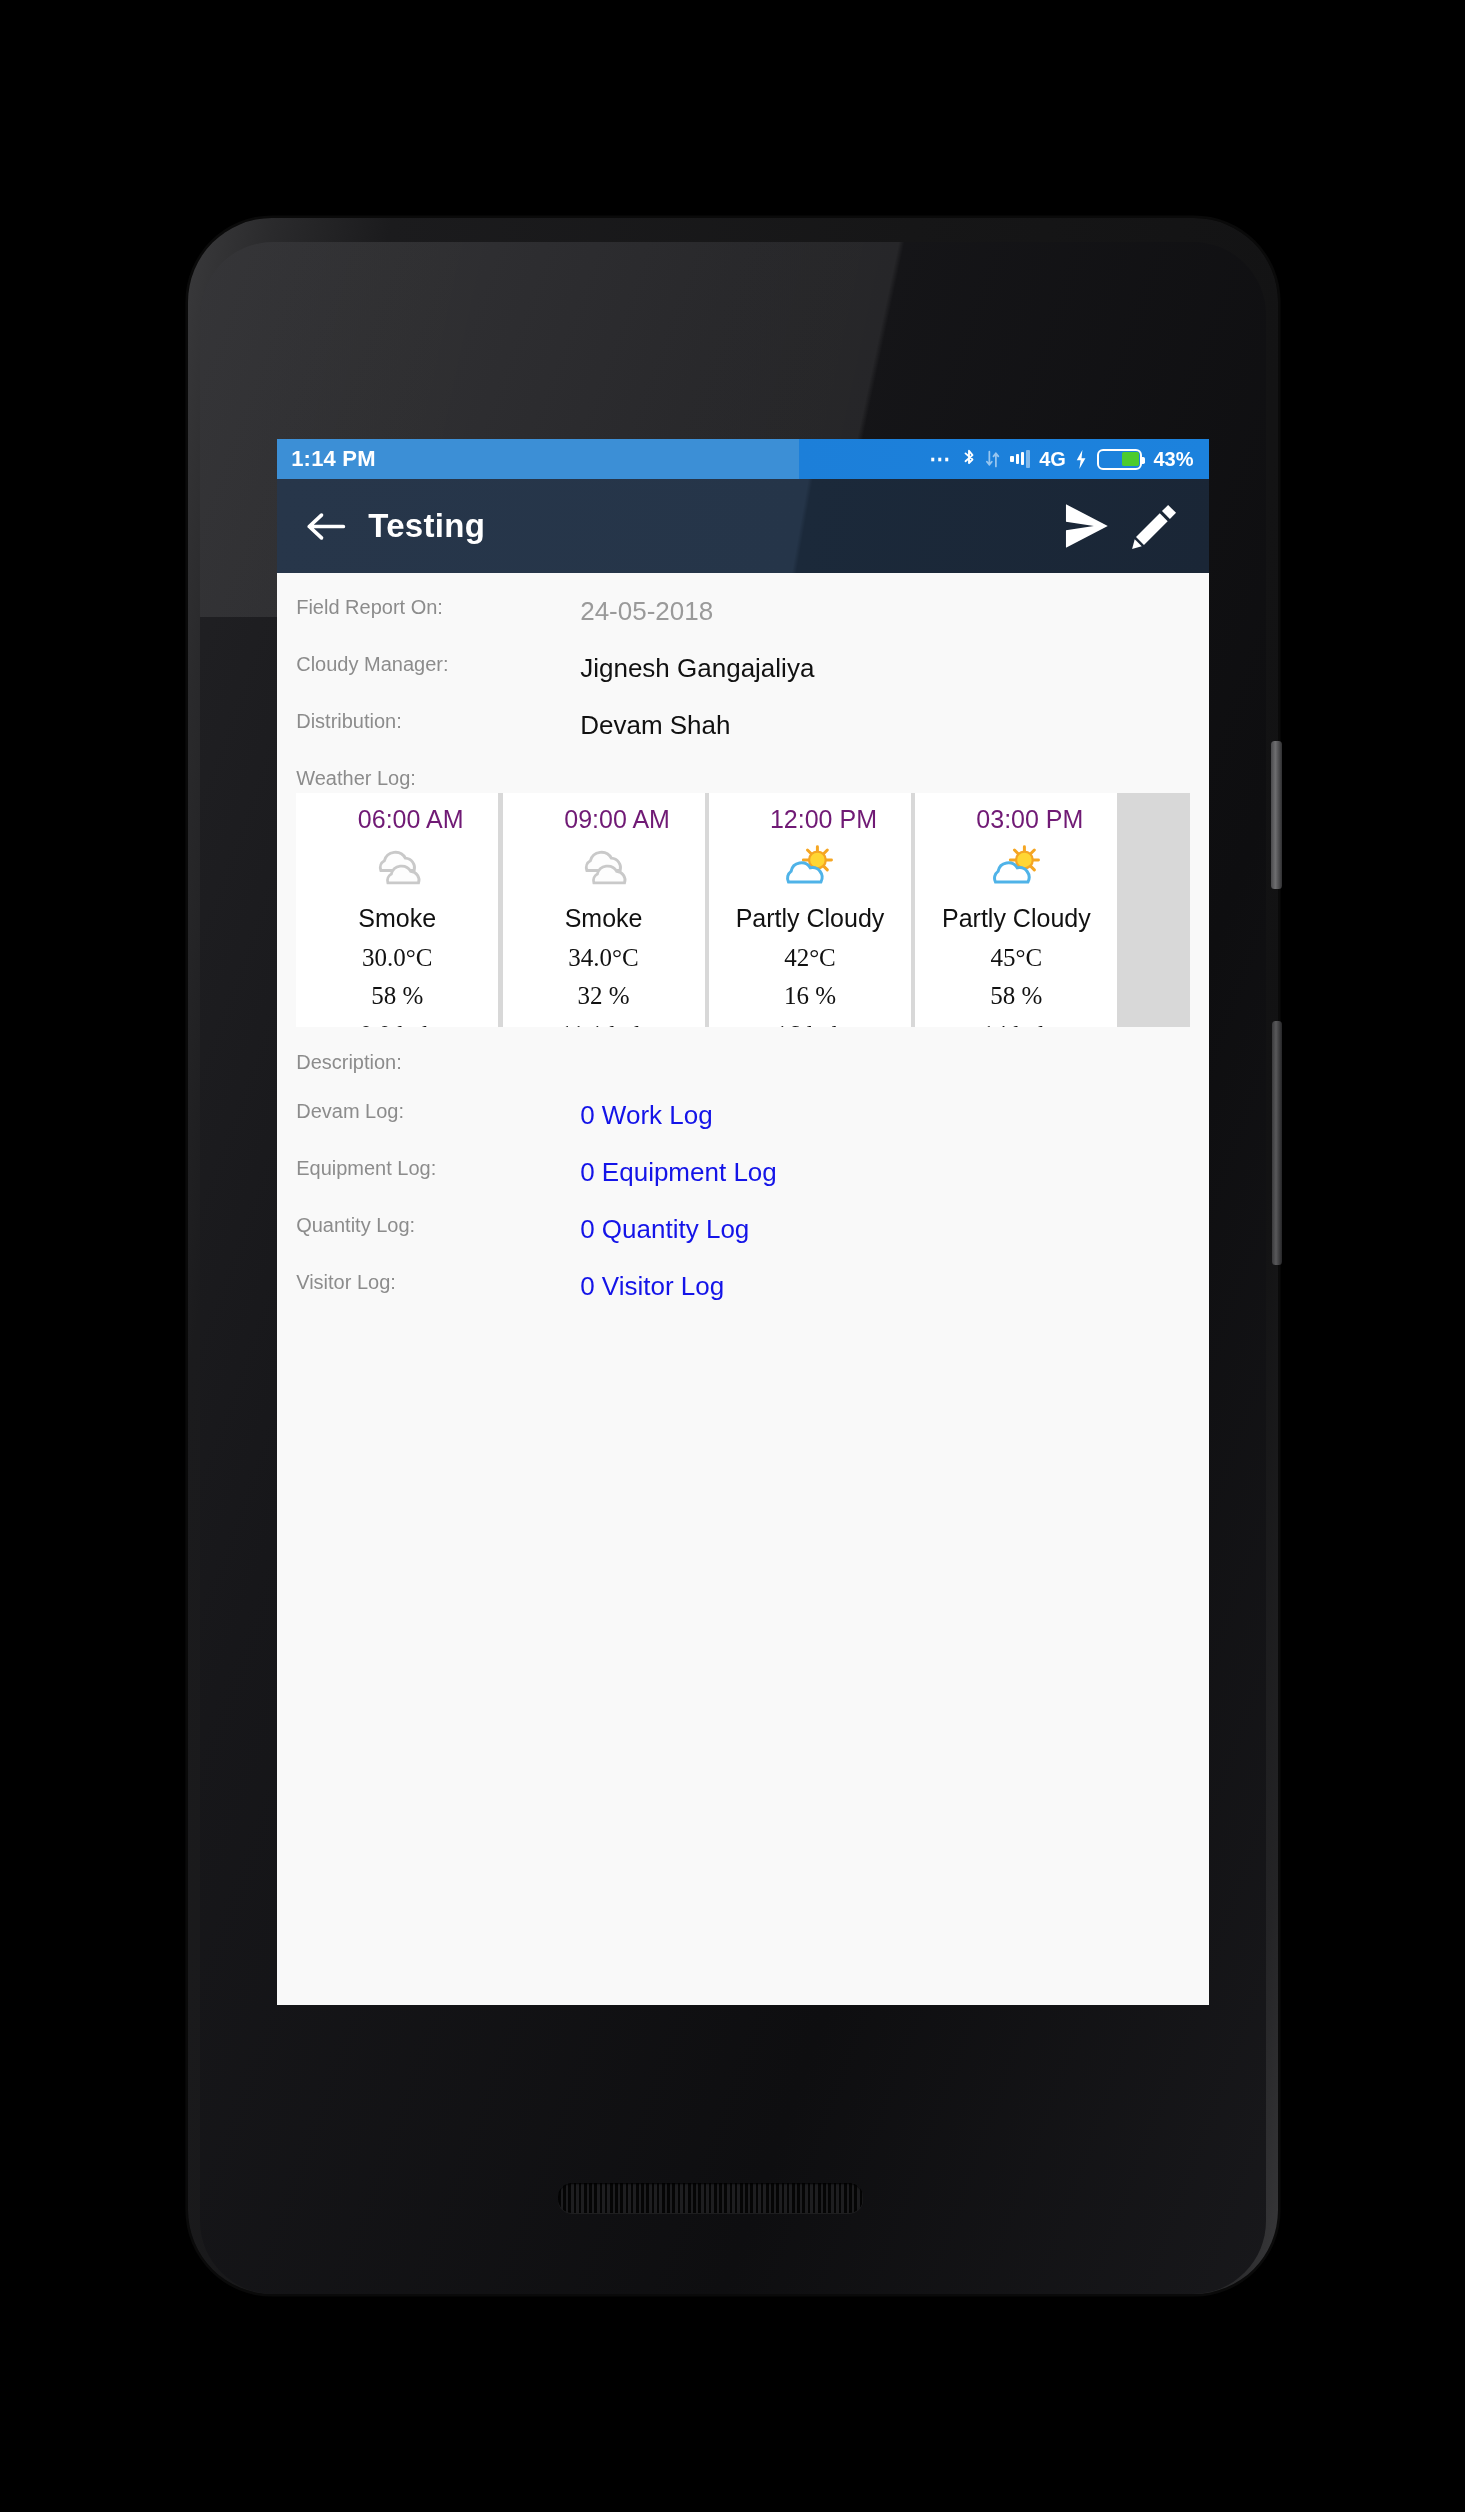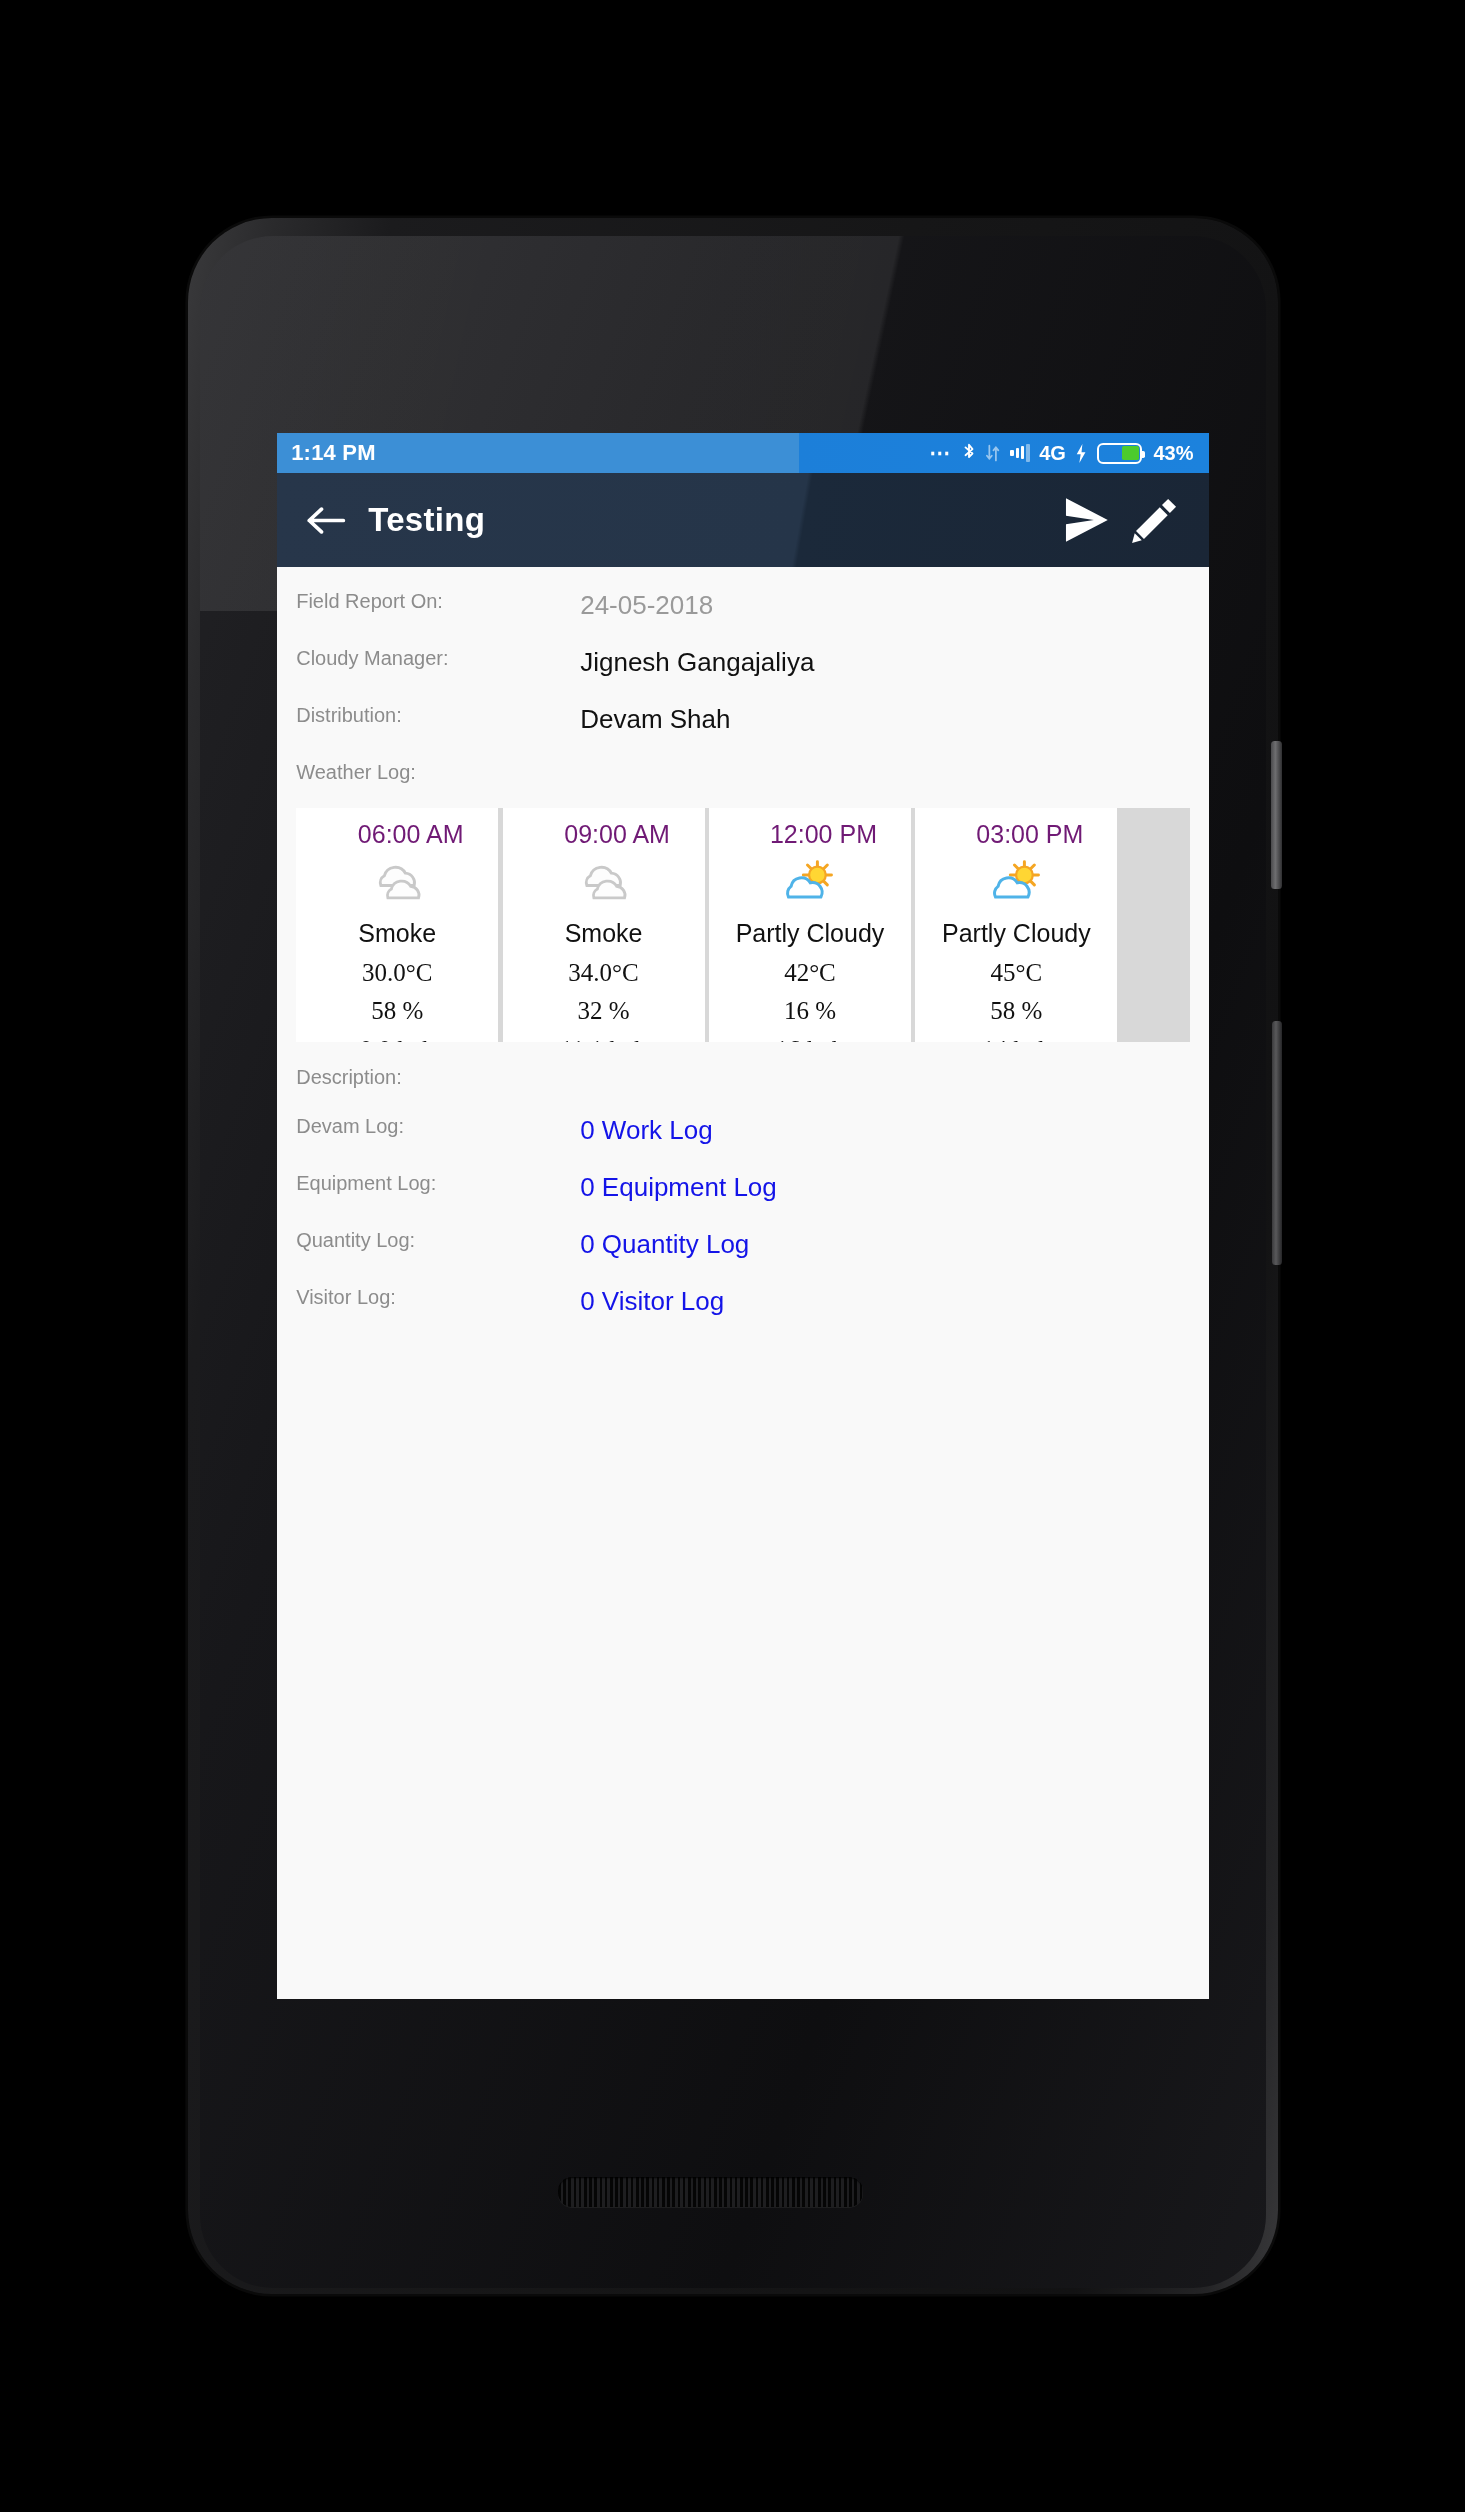--- a/index.html
+++ b/index.html
@@ -8,21 +8,21 @@
 
   
   #phone-frame{
     position:absolute; left:188px; top:218px; width:1090px; height:2076px;
     border-radius:84px;
     background:
       linear-gradient(100deg,#3a3a3c 0%,#2a2a2c 6%,#1b1b1d 14%,#161617 50%,#121213 86%,#242426 95%,#39393b 100%);
     box-shadow:0 0 0 2.6px #0a0a0a, 0 24.4px 61px rgba(0,0,0,.9);
   }
   #phone-inner{
-    position:absolute; left:12.2px; top:18px; width:1066px; height:2052px;
+    position:absolute; left:12.2px; top:24px; width:1066px; height:2052px;
     border-radius:73px;
     background:linear-gradient(110deg,#222225 0%,#17171a 30%,#0e0e10 70%,#18181b 100%);
     overflow:hidden;
   }
   
   #bezel-gloss{
     position:absolute; left:0; top:0; width:1066px; height:375px;
     background:linear-gradient(102deg, rgba(255,255,255,.085) 0%, rgba(255,255,255,.075) 61%, rgba(255,255,255,0) 61.5%, rgba(255,255,255,0) 100%);
     pointer-events:none;
   }
@@ -93,21 +93,21 @@
   #app-bar-title{ font-size:33px; font-weight:bold; margin-left:14px; flex:1; letter-spacing:0.3px; }
   .appbar-action{ width:68px; height:68px; display:flex; align-items:center; justify-content:center; }
 
   
   #content{ padding:23px 0 0 0; }
   .kv-row{ display:flex; padding:0 19px; margin-bottom:26px; }
   .kv-label{ width:284px; flex:0 0 284px; font-size:20px; color:#8c8c8c; }
   .kv-value{ font-size:26px; color:#111; }
   .kv-value.muted{ color:#9a9a9a; }
   .kv-value.link{ color:#1414e8; }
-  #weather-label-row{ margin-bottom:24px; }
+  #weather-label-row{ margin-bottom:3px; }
 
   
   #weather-strip{
     display:flex; gap:4.4px; margin:0 19px; overflow:hidden; background:#d8d8d8;
     height:234px;
   }
   .weather-card{
     flex:0 0 202px; background:#fff; display:flex; flex-direction:column;
     align-items:center; padding:12.2px 3.5px 8.7px;
   }

